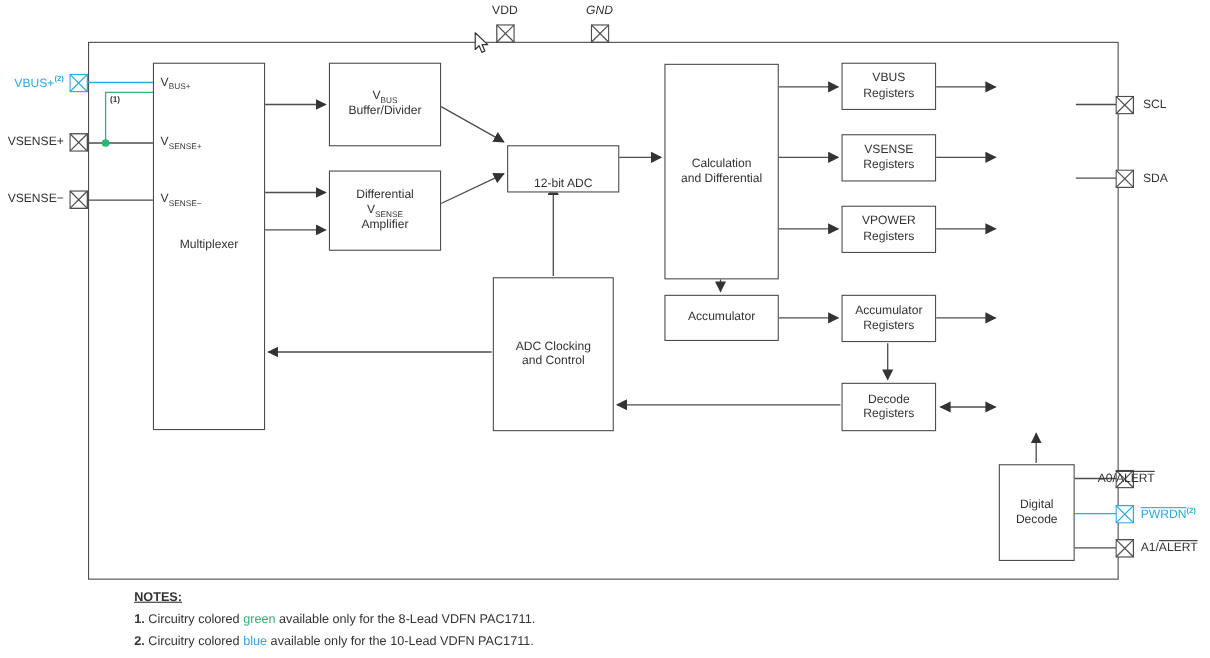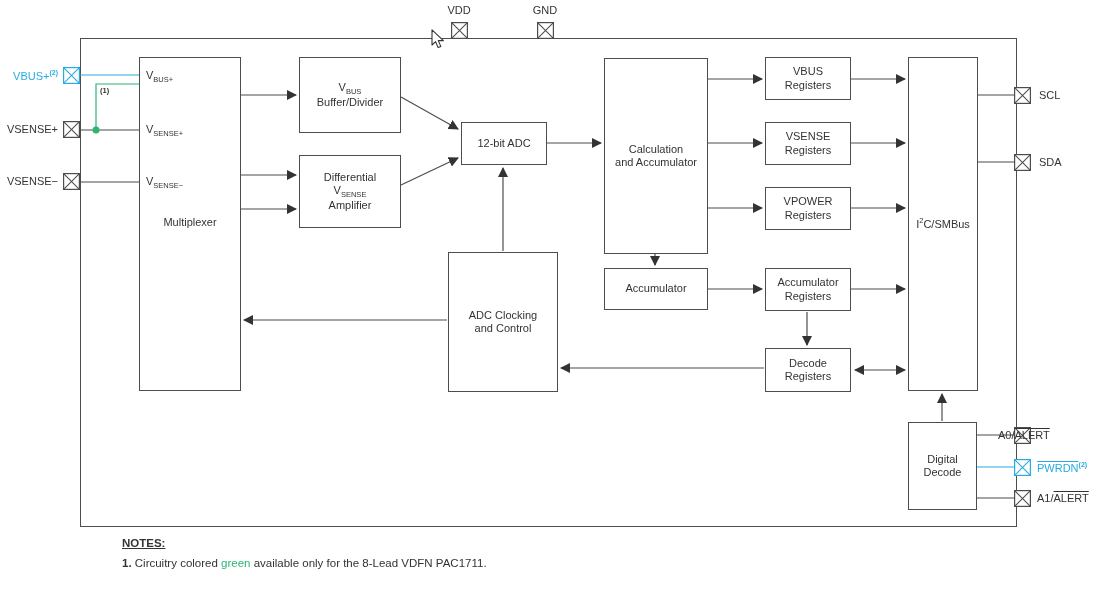--- a/index.html
+++ b/index.html
@@ -102,27 +102,27 @@
     <span><span>V</span><sub>BUS</sub></span>
     <span>Buffer/Divider</span>
   </div>
 
   <div class="block" style="left:299px;top:155px;width:102px;height:73px;">
     <span>Differential</span>
     <span><span>V</span><sub>SENSE</sub></span>
     <span>Amplifier</span>
   </div>
 
-  <div class="block" style="left:461px;top:122px;width:86px;height:43px;">
+  <div class="block" style="left:461px;top:132px;width:102px;height:43px;justify-content:flex-end;">
     <span>12-bit ADC</span>
   </div>
 
   <div class="block" style="left:604px;top:58px;width:104px;height:196px;">
     <span>Calculation</span>
-    <span>and Accumulator</span>
+    <span>and Differential</span>
   </div>
 
   <div class="block" style="left:604px;top:268px;width:104px;height:42px;">
     <span>Accumulator</span>
   </div>
 
   <div class="block" style="left:448px;top:252px;width:110px;height:140px;">
     <span>ADC Clocking</span>
     <span>and Control</span>
   </div>
@@ -145,36 +145,33 @@
   <div class="block" style="left:765px;top:268px;width:86px;height:43px;">
     <span>Accumulator</span>
     <span>Registers</span>
   </div>
 
   <div class="block" style="left:765px;top:348px;width:86px;height:44px;">
     <span>Decode</span>
     <span>Registers</span>
   </div>
 
-  <div class="block" style="left:908px;top:57px;width:70px;height:334px;">
-    <span><span>I</span><sup>2</sup><span>C/SMBus</span></span>
-  </div>
 
   <div class="block" style="left:908px;top:422px;width:69px;height:88px;">
     <span>Digital</span>
     <span>Decode</span>
   </div>
 
   <span class="pin-label top-label" style="left:441px;top:4px;">VDD</span>
   <svg class="pinbox" style="left:451px;top:22px;" width="17" height="17" viewBox="0 0 17 17">
     <rect x="0.6" y="0.6" width="15.8" height="15.8" fill="#fff" stroke="currentColor" stroke-width="1.2"></rect>
     <line x1="0.6" y1="0.6" x2="16.4" y2="16.4" stroke="currentColor" stroke-width="1.1"></line>
     <line x1="16.4" y1="0.6" x2="0.6" y2="16.4" stroke="currentColor" stroke-width="1.1"></line>
   </svg>
-  <span class="pin-label top-label" style="left:527px;top:4px;">GND</span>
+  <span class="pin-label top-label" style="left:527px;top:4px;font-style:italic;">GND</span>
   <svg class="pinbox" style="left:537px;top:22px;" width="17" height="17" viewBox="0 0 17 17">
     <rect x="0.6" y="0.6" width="15.8" height="15.8" fill="#fff" stroke="currentColor" stroke-width="1.2"></rect>
     <line x1="0.6" y1="0.6" x2="16.4" y2="16.4" stroke="currentColor" stroke-width="1.1"></line>
     <line x1="16.4" y1="0.6" x2="0.6" y2="16.4" stroke="currentColor" stroke-width="1.1"></line>
   </svg>
 
   <span class="pin-label left-label blue" style="left:0px;top:69px;"><span>VBUS+</span><sup>(2)</sup></span>
   <svg class="pinbox blue" style="left:63px;top:67px;" width="17" height="17" viewBox="0 0 17 17">
     <rect x="0.6" y="0.6" width="15.8" height="15.8" fill="#fff" stroke="currentColor" stroke-width="1.2"></rect>
     <line x1="0.6" y1="0.6" x2="16.4" y2="16.4" stroke="currentColor" stroke-width="1.1"></line>
@@ -225,18 +222,19 @@
 
   <svg class="pinbox" style="left:1014px;top:490px;" width="17" height="17" viewBox="0 0 17 17">
     <rect x="0.6" y="0.6" width="15.8" height="15.8" fill="#fff" stroke="currentColor" stroke-width="1.2"></rect>
     <line x1="0.6" y1="0.6" x2="16.4" y2="16.4" stroke="currentColor" stroke-width="1.1"></line>
     <line x1="16.4" y1="0.6" x2="0.6" y2="16.4" stroke="currentColor" stroke-width="1.1"></line>
   </svg>
   <span class="pin-label" style="left:1037px;top:492px;"><span>A1/</span><span class="over">ALERT</span></span>
 
   <div class="note-line note-heading" style="top:536px;">NOTES:</div>
   <div class="note-line" style="top:556px;"><span class="bold">1.</span><span> Circuitry colored </span><span class="green-word">green</span><span> available only for the 8-Lead VDFN PAC1711.</span></div>
+  <div class="note-line" style="top:576px;"><span class="bold">2.</span><span> Circuitry colored </span><span class="blue-word">blue</span><span> available only for the 10-Lead VDFN PAC1711.</span></div>
 
   <svg class="abs" style="left:431px;top:29px;" width="15" height="21" viewBox="0 0 15 21">
     <path d="M1,0.8 L1,16 L4.6,12.6 L7.1,18.6 L9.8,17.4 L7.3,11.6 L12.4,11.6 Z" fill="#fff" stroke="#333" stroke-width="1.1" stroke-linejoin="round"></path>
   </svg>
 
 </div>
 
 </body></html>

